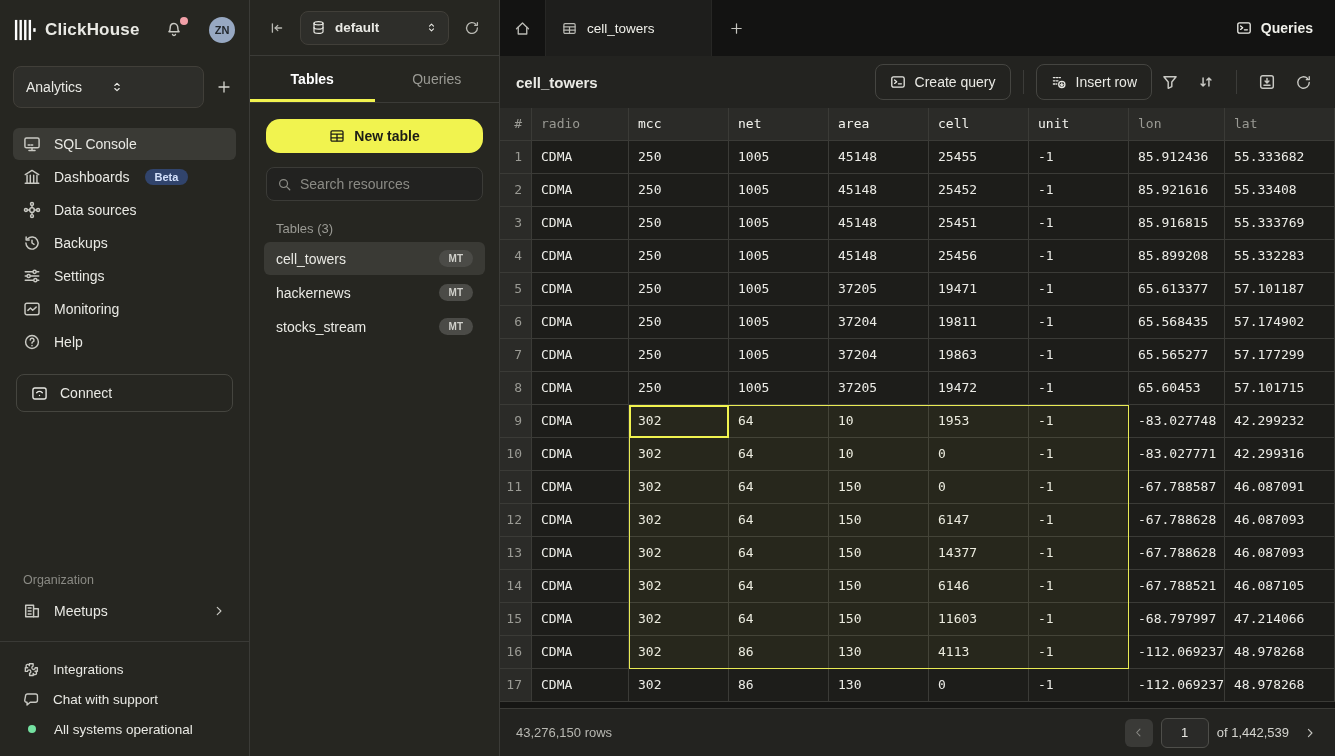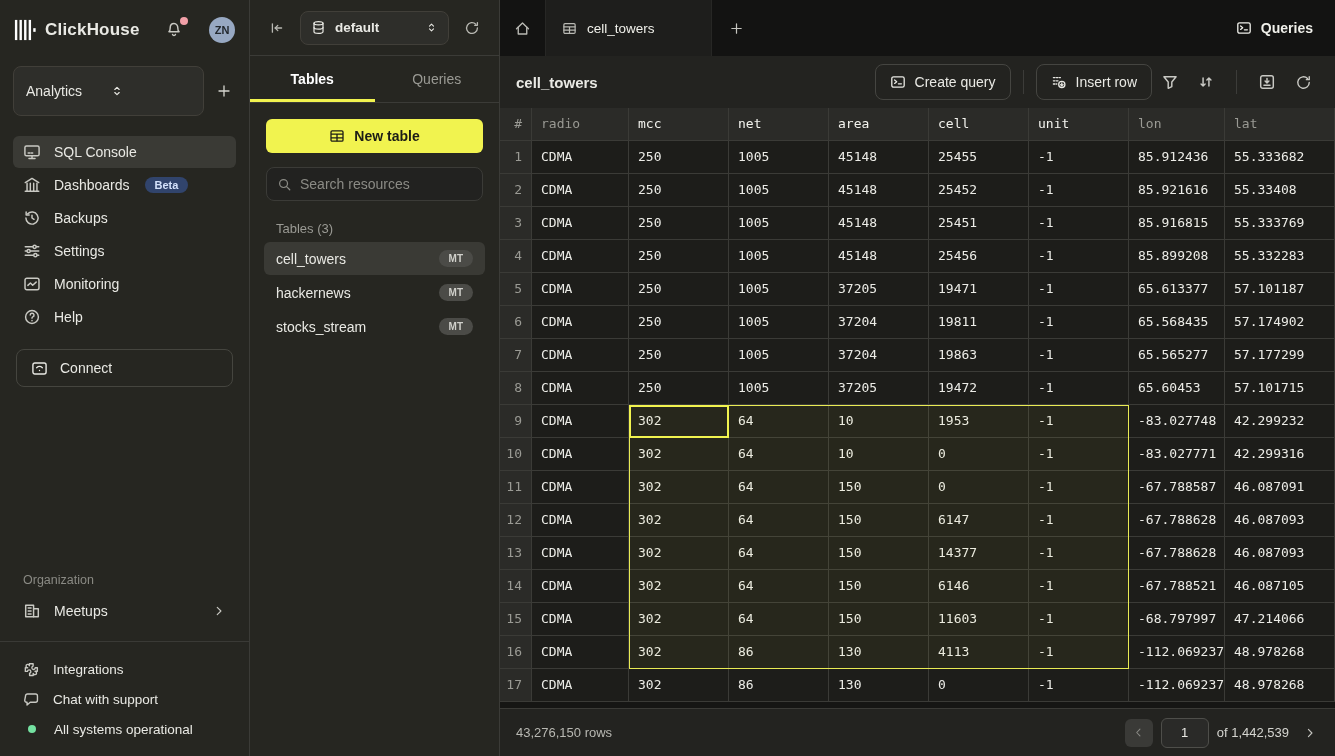--- a/index.html
+++ b/index.html
@@ -28,21 +28,21 @@
   .sidebar{width:250px;flex:none;background:var(--sidebar-bg);display:flex;flex-direction:column;
     border-right:1px solid var(--line);padding:12px 0 12px}
   .s-top{display:flex;align-items:center;padding:0 14px;height:36px}
   .brand{font-size:17px;font-weight:700;margin-left:9px;letter-spacing:.2px}
   .s-top .sp{flex:1}
   .bell{position:relative;color:var(--icon);background:none;border:none;cursor:pointer;padding:2px}
   .bell .dot{position:absolute;top:-2px;right:-3px;width:8px;height:8px;border-radius:50%;background:#f2a0a8}
   .avatar{width:26px;height:26px;border-radius:50%;background:#97a8c2;color:#23282e;font-size:11px;
     font-weight:700;display:flex;align-items:center;justify-content:center;margin-left:24px}
   .ws-row{display:flex;align-items:center;margin:18px 13px 0}
-  .ws-select{flex:1;height:50px;background:#2e2e2a;border:1px solid #413f39;border-radius:8px;
+  .ws-select{flex:1;height:42px;background:#2e2e2a;border:1px solid #413f39;border-radius:8px;
     display:flex;align-items:center;padding:0 10px 0 12px;cursor:pointer}
   .ws-select span{flex:1;font-size:14px}
   .plus-btn{background:none;border:none;color:#d6d6d0;margin-left:8px;cursor:pointer;padding:4px}
   nav{margin:20px 13px 0;display:flex;flex-direction:column;gap:1px}
   .nav-item{display:flex;align-items:center;gap:13px;height:32px;padding:0 10px;border-radius:6px;
     color:var(--txt);cursor:pointer;font-size:14px}
   .nav-item .nic{color:var(--icon)}
   .nav-item.active{background:#3a3a35}
   .badge-beta{background:#31446c;color:#d4e1fb;font-size:11px;font-weight:700;border-radius:10px;
     padding:2px 10px;margin-left:2px}
@@ -62,21 +62,21 @@
     border-right:1px solid var(--line)}
   .p2-top{height:56px;display:flex;align-items:center;padding:0 14px;border-bottom:1px solid var(--line)}
   .icon-btn{background:none;border:none;color:#b9b9b3;cursor:pointer;padding:5px;border-radius:6px;
     display:flex;align-items:center;justify-content:center}
   .db-select{flex:1;margin:0 10px;height:34px;background:#2e2e2a;border:1px solid #413f39;border-radius:8px;
     display:flex;align-items:center;gap:9px;padding:0 10px;cursor:pointer}
   .db-select b{flex:1;font-size:13.5px;font-weight:700}
   .p2-tabs{height:47px;display:flex;border-bottom:1px solid var(--line);position:relative}
   .p2-tab{flex:1;display:flex;align-items:center;justify-content:center;font-size:14px;color:var(--muted);cursor:pointer}
   .p2-tab.active{color:#fff;font-weight:600;box-shadow:inset 0 -3px 0 var(--accent)}
-  .new-table{margin:16px 16px 0;height:34px;border:none;border-radius:6px;background:var(--accent);
+  .new-table{margin:16px 16px 0;height:34px;border:none;border-radius:14px;background:var(--accent);
     color:#1c1c16;font-weight:700;font-size:14px;display:flex;align-items:center;justify-content:center;
     gap:9px;cursor:pointer;font-family:"Liberation Sans",sans-serif}
   .search{margin:14px 16px 0;height:34px;border:1px solid #3b3b37;border-radius:8px;background:#222220;
     display:flex;align-items:center;gap:8px;padding:0 10px;color:#8b8b85}
   .search input{background:none;border:none;outline:none;color:var(--txt);font-size:14px;width:100%;
     font-family:"Liberation Sans",sans-serif}
   .search input::placeholder{color:#8b8b85}
   .list-label{color:var(--muted);font-size:13px;margin:20px 0 6px;padding:0 26px}
   .tlist{display:flex;flex-direction:column;gap:1px;padding:0 14px}
   .titem{display:flex;align-items:center;height:33px;border-radius:6px;padding:0 12px;cursor:pointer;font-size:14px}
@@ -197,20 +197,33 @@
               <path d="M3.6 13.2V6.4M6.5 13.2V6.4M9.5 13.2V6.4M12.4 13.2V6.4"></path>
               <path d="M2 5.8 8 2.2l6 3.6"></path>
             </svg>
           </span>
         <span>Dashboards</span>
         <span class="badge-beta">Beta</span>
       </div>
       <div class="nav-item">
         <span class="nic">
             <svg class="ic" width="18" height="18" viewBox="0 0 16 16">
+              <circle cx="8" cy="8" r="2.1"></circle>
+              <circle cx="8" cy="2.6" r="1.3"></circle>
+              <circle cx="8" cy="13.4" r="1.3"></circle>
+              <circle cx="2.6" cy="8" r="1.3"></circle>
+              <circle cx="13.4" cy="8" r="1.3"></circle>
+              <path d="M8 3.9v2M8 10.1v2M3.9 8h2M10.1 8h2"></path>
+            </svg>
+          </span>
+        <span>Data sources</span>
+      </div>
+      <div class="nav-item">
+        <span class="nic">
+            <svg class="ic" width="18" height="18" viewBox="0 0 16 16">
               <path d="M2.6 8a5.4 5.4 0 1 0 1.6-3.8"></path>
               <path d="M2.8 2.6v2.7h2.7"></path>
               <path d="M8 5.5V8l1.8 1.2"></path>
             </svg>
           </span>
         <span>Backups</span>
       </div>
       <div class="nav-item">
         <span class="nic">
             <svg class="ic" width="18" height="18" viewBox="0 0 16 16">

